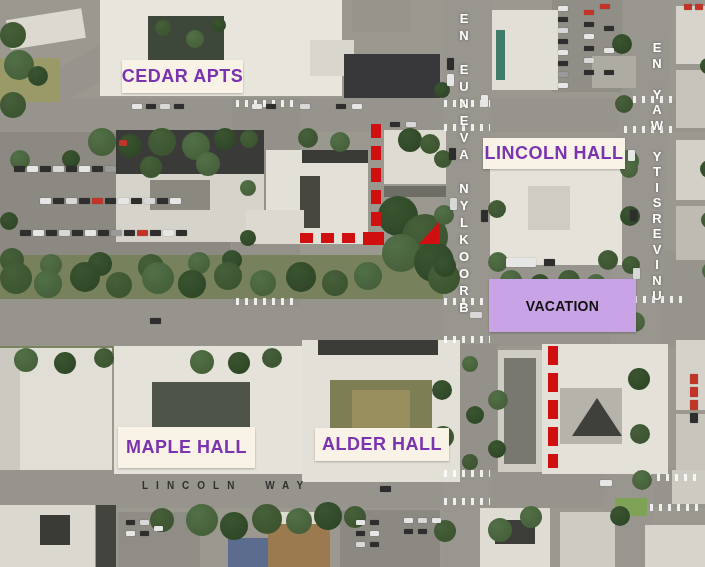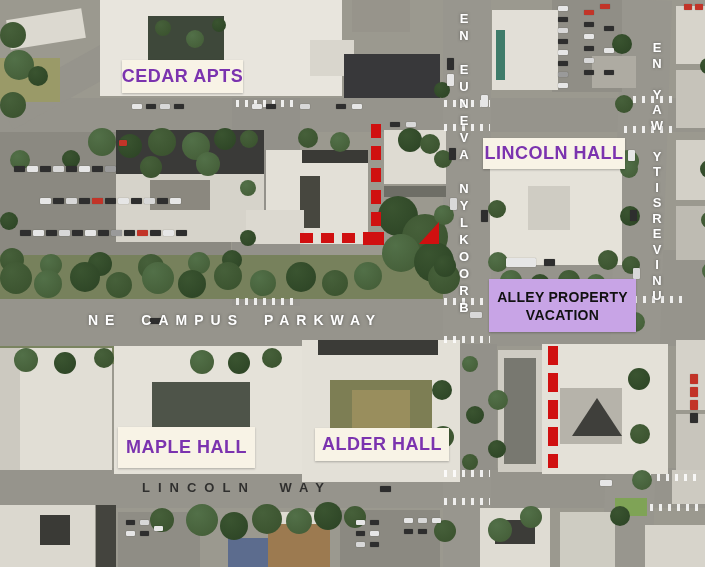--- a/index.html
+++ b/index.html
@@ -42,21 +42,21 @@
   #street-brooklyn{left:455px;top:10px;}
   #street-university{left:648px;top:40px;}
   .hstreet{
     position:absolute;z-index:55;white-space:nowrap;font-weight:700;
   }
   #street-campus{
     left:88px;top:312px;color:var(--streetlight,#fff);font-size:14px;
     letter-spacing:7px;word-spacing:9px;text-shadow:0 0 3px rgba(40,40,40,.55);
   }
   #street-lincoln{
-    left:142px;top:480px;color:var(--streetdark,#1e1e1e);font-size:13px;
+    left:142px;top:480px;color:var(--streetdark,#1e1e1e);font-size:10px;
     letter-spacing:8px;word-spacing:12px;opacity:.85;text-align:right;
   }
   
   .marker{position:absolute;z-index:50;}
   #elm-dash-v{left:371px;top:124px;width:10px;height:110px;
     background:repeating-linear-gradient(180deg,var(--red,#d01010) 0 14px,transparent 14px 22px);}
   #elm-dash-h{left:300px;top:233px;width:64px;height:10px;
     background:repeating-linear-gradient(90deg,var(--red,#d01010) 0 13px,transparent 13px 21px);}
   #elm-corner{left:363px;top:232px;width:21px;height:13px;background:var(--red,#d01010);}
   #elm-triangle{left:419px;top:222px;width:0;height:0;
@@ -383,30 +383,28 @@
       <div style="height: 15.5px; line-height: 15.5px;">I</div>
       <div style="height: 15.5px; line-height: 15.5px;">S</div>
       <div style="height: 15.5px; line-height: 15.5px;">R</div>
       <div style="height: 15.5px; line-height: 15.5px;">E</div>
       <div style="height: 15.5px; line-height: 15.5px;">V</div>
       <div style="height: 15.5px; line-height: 15.5px;">I</div>
       <div style="height: 15.5px; line-height: 15.5px;">N</div>
       <div style="height: 15.5px; line-height: 15.5px;">U</div>
     </div>
 
-  <div class="hstreet" id="street-campus">NE CAMPUS PARKWAY</div>
   <div class="hstreet" id="street-lincoln">LINCOLN WAY</div>
 
   <div class="lbl" id="lab-cedar">CEDAR APTS</div>
   <div class="lbl" id="lab-poplar">LINCOLN HALL</div>
   <div class="lbl" id="lab-maple">MAPLE HALL</div>
   <div class="lbl" id="lab-lander">ALDER HALL</div>
 
   <div class="callout">
-    <div>ALLEY PROPERTY</div>
     <div>VACATION</div>
   </div>
 
   <div class="marker" id="elm-dash-v"></div>
   <div class="marker" id="elm-dash-h"></div>
   <div class="marker" id="elm-corner"></div>
   <div class="marker" id="elm-triangle"></div>
   <div class="marker" id="alder-dash"></div>
 </div>
 

